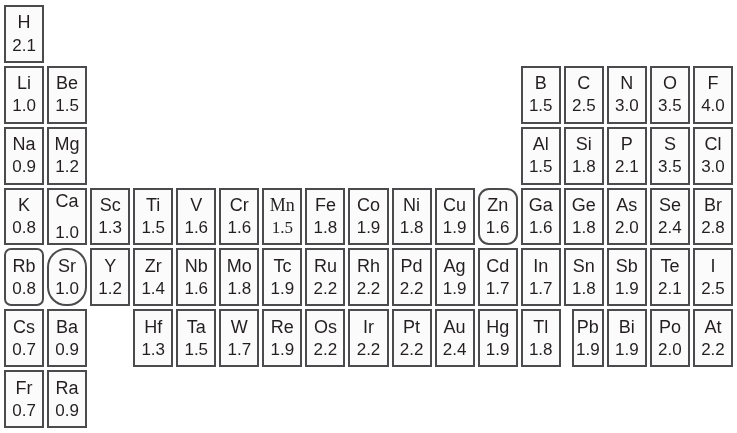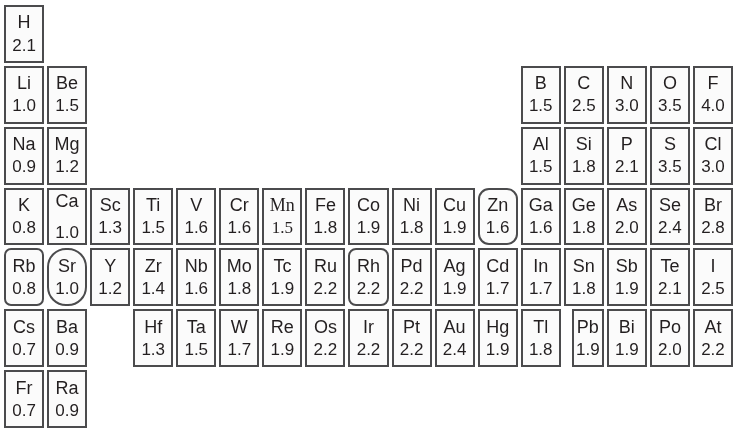--- a/index.html
+++ b/index.html
@@ -206,21 +206,21 @@
         <span class="value">1.8</span>
       </div>
       <div class="cell" style="grid-area: 5 / 7;">
         <span class="symbol">Tc</span>
         <span class="value">1.9</span>
       </div>
       <div class="cell" style="grid-area: 5 / 8;">
         <span class="symbol">Ru</span>
         <span class="value">2.2</span>
       </div>
-      <div class="cell" style="grid-area: 5 / 9; border-radius: 8px;">
+      <div class="cell" style="grid-area: 5 / 9;">
         <span class="symbol">Rh</span>
         <span class="value">2.2</span>
       </div>
       <div class="cell" style="grid-area: 5 / 10;">
         <span class="symbol">Pd</span>
         <span class="value">2.2</span>
       </div>
       <div class="cell" style="grid-area: 5 / 11;">
         <span class="symbol">Ag</span>
         <span class="value">1.9</span>

